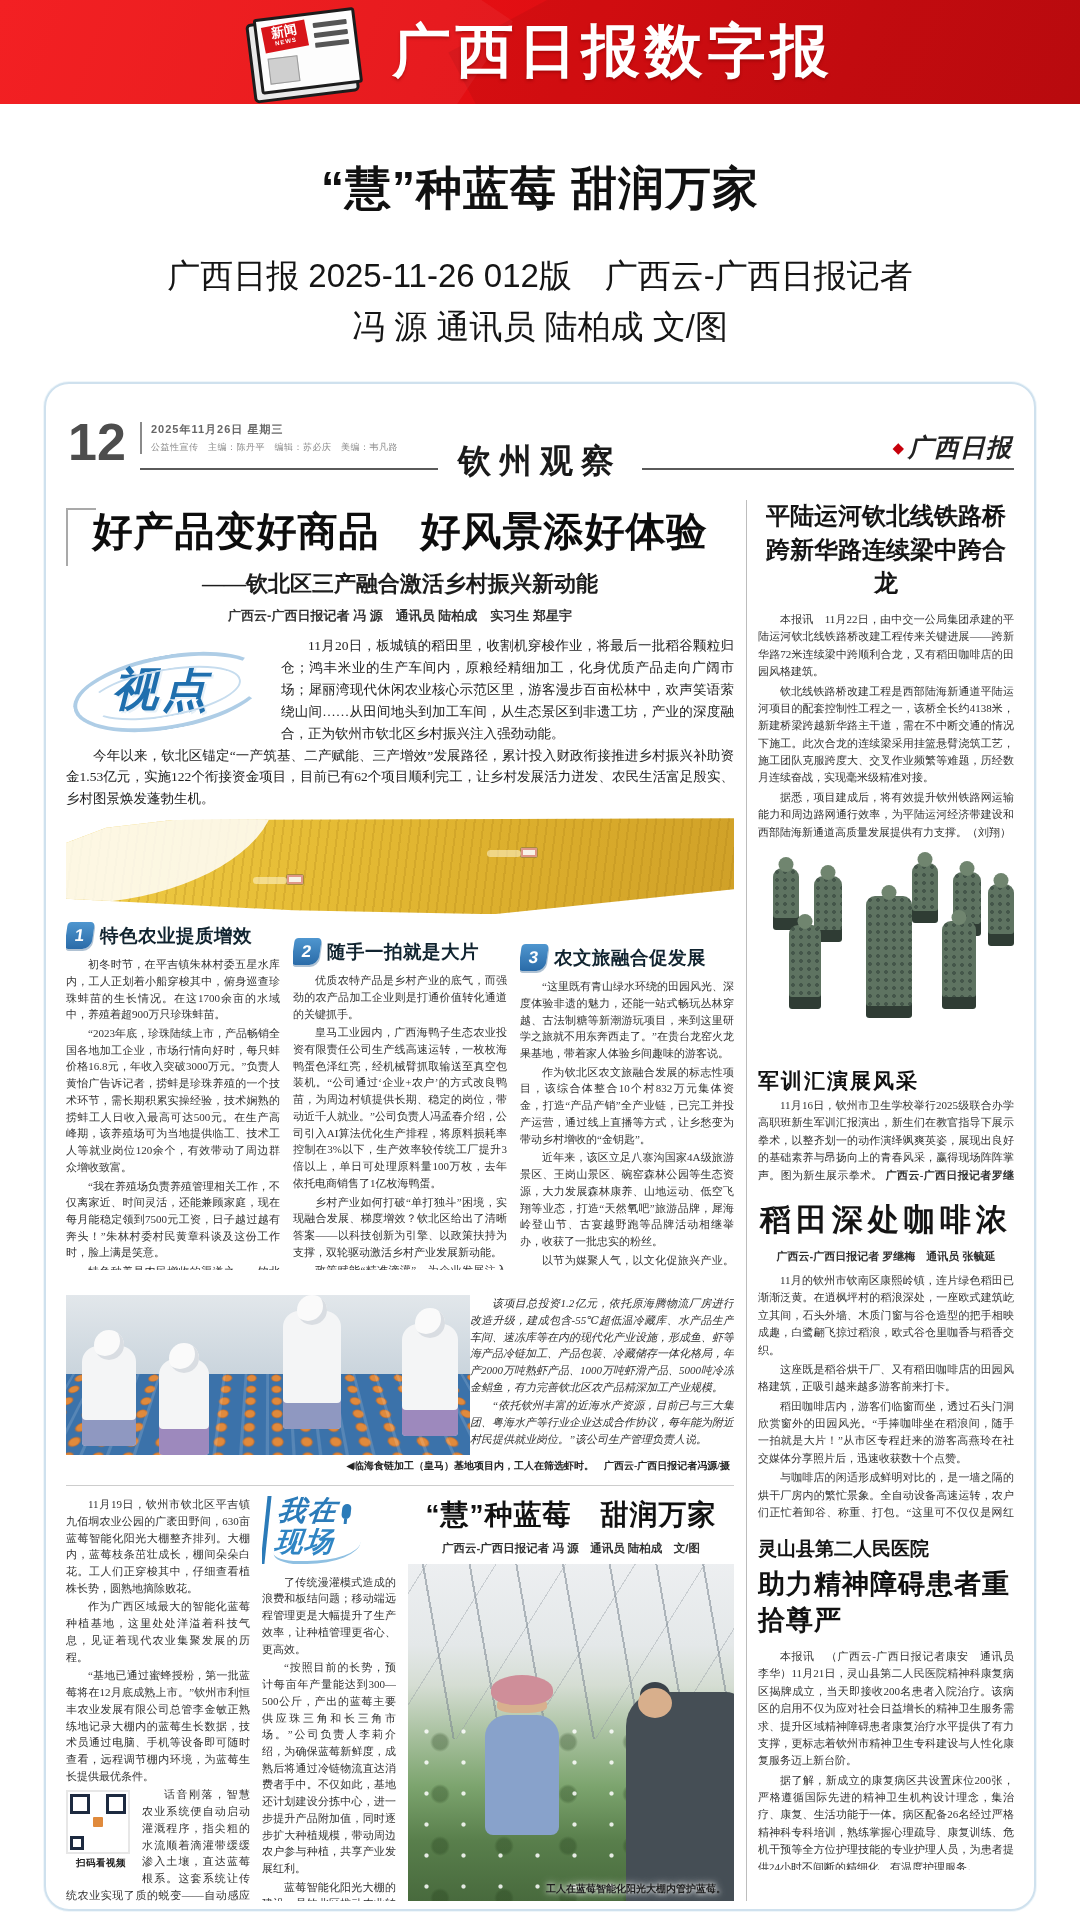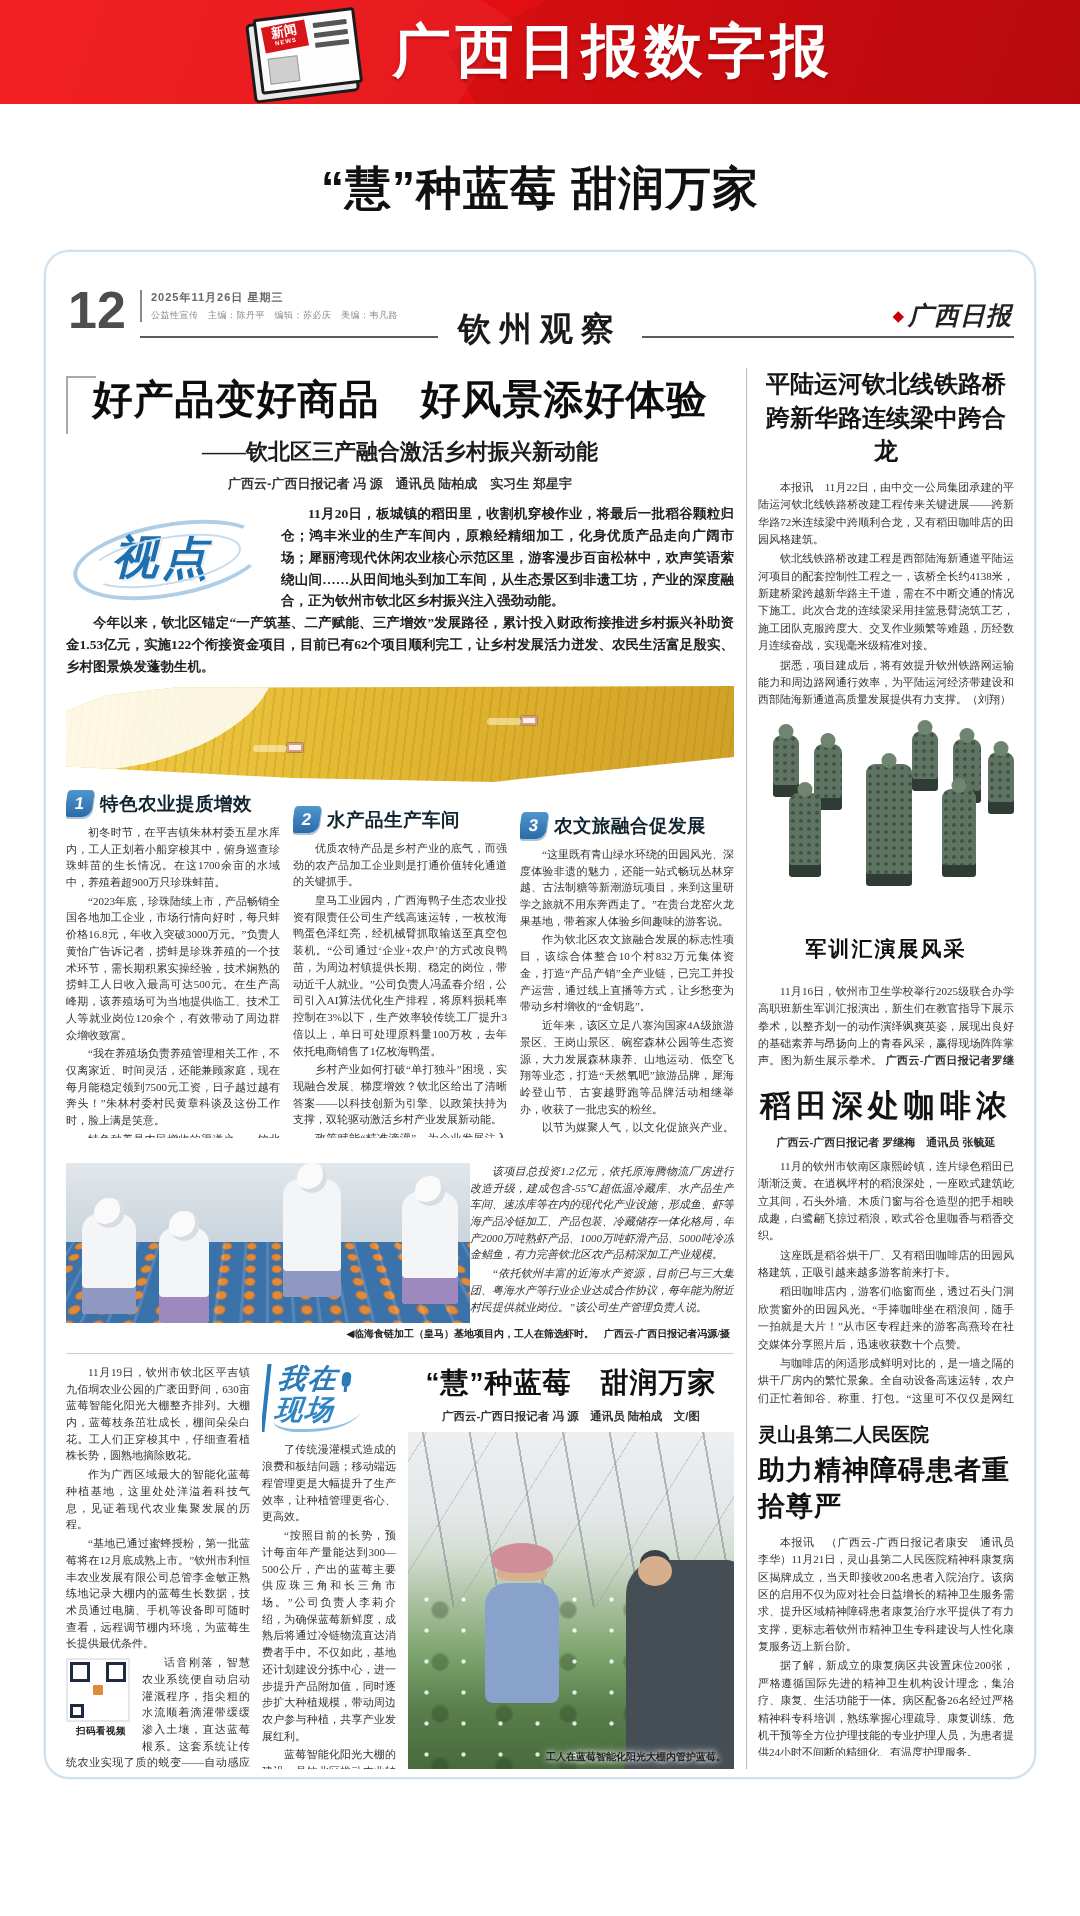--- a/index.html
+++ b/index.html
@@ -50,21 +50,21 @@
   .lead-head-wrap { position:relative; padding-top:4px; }
   .corner-tl { position:absolute; left:0; top:8px; width:30px; height:58px; border-left:2px solid #a9a9a9; border-top:2px solid #a9a9a9; }
   .lead-headline { text-align:center; font-size:40px; font-weight:800; color:#0d0d0d; letter-spacing:1px; }
   .lead-subhead { text-align:center; margin-top:10px; font-family:"Liberation Serif","DejaVu Serif",serif; font-size:22px; font-weight:700; color:#1d1d1d; }
   .lead-byline { text-align:center; margin-top:8px; font-size:13px; color:#333; font-weight:600; }
   .intro-row { margin-top:10px; min-height:128px; }
   .viewpoint { float:left; position:relative; width:205px; height:104px; margin:4px 10px 0 0; }
   .viewpoint::before { content:""; position:absolute; left:6px; top:16px; width:186px; height:66px; border:4px solid #aecde6; border-radius:50%; transform:rotate(-10deg); border-right-color:transparent; }
   .viewpoint::after { content:""; position:absolute; left:22px; top:30px; width:150px; height:44px; border:2px solid #c6dcee; border-radius:50%; transform:rotate(-10deg); border-left-color:transparent; }
   .vp-text { position:absolute; left:46px; top:20px; font-size:46px; font-weight:900; font-style:italic; color:#1f6fae; letter-spacing:4px; text-shadow:2px 2px 0 #e8f1f8; }
-  .intro-p { font-family:"Liberation Serif","DejaVu Serif",serif; font-size:13.5px; font-weight:700; line-height:1.62; color:#222; text-align:justify; text-indent:2em; }
+  .intro-p { font-family:"Liberation Serif","DejaVu Serif",serif; font-size:13.5px; font-weight:400; line-height:1.62; color:#222; text-align:justify; text-indent:2em; }
 
   
   .gold-photo { position:relative; margin-top:8px; height:96px; background:linear-gradient(100deg,#f0cc46 0%,#e5bb34 40%,#d9ab2b 75%,#d0a128 100%); overflow:hidden; clip-path:polygon(0 26%,6% 10%,16% 2%,100% 0,100% 74%,64% 100%,34% 96%,0 84%); }
   .gold-photo::before { content:""; position:absolute; inset:0; background:repeating-linear-gradient(97deg,rgba(166,122,20,.22) 0 2px,transparent 2px 9px); }
   .gold-photo::after { content:""; position:absolute; left:-90px; top:-70px; width:300px; height:150px; background:rgba(255,255,255,.85); border-radius:50%; transform:rotate(-12deg); }
   .harv { position:absolute; width:18px; height:11px; background:#f7f3e8; border:1px solid #a98c3a; border-radius:2px; box-shadow:inset 0 0 0 2px rgba(200,60,40,.5); }
   .harv::after { content:""; position:absolute; right:16px; top:2px; width:34px; height:7px; background:rgba(255,245,210,.55); border-radius:4px; }
   .h1 { left:33%; top:58%; }
   .h2 { left:68%; top:30%; }
   .gold-caption { margin-top:4px; padding-left:170px; font-family:"Liberation Serif","DejaVu Serif",serif; font-size:10.5px; font-weight:700; color:#1c1c1c; }
@@ -133,21 +133,21 @@
   .sold { position:absolute; background:#5e7361; background-image:radial-gradient(#44564a 1.6px,transparent 2.2px); background-size:8px 8px; border-radius:9px 9px 3px 3px; box-shadow:inset 0 -12px 0 #2f3c34; }
   .sold::before { content:""; position:absolute; left:50%; top:-11px; transform:translateX(-50%); width:15px; height:15px; background:#70856f; border-radius:50%; }
   .s1 { left:42%; top:22%; width:46px; height:122px; }
   .s2 { left:6%; top:8%; width:26px; height:62px; }
   .s3 { left:22%; top:12%; width:28px; height:66px; }
   .s4 { left:60%; top:6%; width:26px; height:60px; }
   .s5 { left:76%; top:10%; width:28px; height:64px; }
   .s6 { left:90%; top:16%; width:26px; height:62px; }
   .s7 { left:12%; top:36%; width:32px; height:84px; }
   .s8 { left:72%; top:34%; width:34px; height:88px; }
-  .drill-title { text-align:center; font-size:21px; font-weight:800; color:#101010; margin:10px 0 20px; letter-spacing:2px; }
+  .drill-title { text-align:left; font-size:21px; font-weight:800; color:#101010; margin:10px 0 2px; letter-spacing:2px; }
   .drill-cap { height:86px; overflow:hidden; }
   .drill-cap .credit { font-weight:800; font-style:normal; }
   .coffee-head { text-align:center; font-family:"Liberation Serif","DejaVu Serif",serif; font-size:31px; font-weight:800; letter-spacing:5px; color:#141414; margin-top:16px; }
   .coffee-byline { text-align:center; font-size:11px; font-weight:600; color:#333; margin:8px 0 8px; }
   .coffee-body { height:250px; overflow:hidden; }
   .hosp-kicker { font-size:19px; font-weight:800; color:#141414; margin-top:14px; }
   .hosp-head { font-family:"Liberation Serif","DejaVu Serif",serif; font-size:27px; font-weight:800; letter-spacing:1px; color:#111; margin:4px 0 10px; }
   .hosp-body { height:222px; overflow:hidden; }
 </style>
 </head>
@@ -165,20 +165,24 @@
             <i></i>
           </div>
         <div class="np-photo"></div>
       </div>
     </div>
     <h1 class="app-title">广西日报数字报</h1>
   </header>
 
   <section class="article-head">
     <h2 class="art-title">“慧”种蓝莓 甜润万家</h2>
+    <p class="art-meta">
+      <span>广西日报 2025-11-26 012版　广西云-广西日报记者</span><br>
+      <span>冯 源 通讯员 陆柏成 文/图</span>
+    </p>
   </section>
 
   <section class="paper-card">
 
     <div class="ph">
       <div class="ph-num">12</div>
       <div class="ph-info">
         <div class="ph-date">2025年11月26日 星期三</div>
         <div class="ph-staff">公益性宣传　主编：陈丹平　编辑：苏必庆　美编：韦凡路</div>
       </div>
@@ -221,21 +225,21 @@
             </div>
             <p>初冬时节，在平吉镇朱林村委五星水库内，工人正划着小船穿梭其中，俯身巡查珍珠蚌苗的生长情况。在这1700余亩的水域中，养殖着超900万只珍珠蚌苗。</p>
             <p>“2023年底，珍珠陆续上市，产品畅销全国各地加工企业，市场行情向好时，每只蚌价格16.8元，年收入突破3000万元。”负责人黄怡广告诉记者，捞蚌是珍珠养殖的一个技术环节，需长期积累实操经验，技术娴熟的捞蚌工人日收入最高可达500元。在生产高峰期，该养殖场可为当地提供临工、技术工人等就业岗位120余个，有效带动了周边群众增收致富。</p>
             <p>“我在养殖场负责养殖管理相关工作，不仅离家近、时间灵活，还能兼顾家庭，现在每月能稳定领到7500元工资，日子越过越有奔头！”朱林村委村民黄章科谈及这份工作时，脸上满是笑意。</p>
             <p>特色种养是农民增收的渠道之一。钦北区立足资源禀赋，因地制宜发展绿色生态农业，推动特色农业从“种得好”向“品质优、效益高”转型。</p>
 
           </div>
           <div class="col c2">
             <div class="sec-head">
               <span class="sec-num">2</span>
-              <span class="sec-title">水产品生产车间</span>
+              <span class="sec-title">随手一拍就是大片</span>
             </div>
             <p>优质农特产品是乡村产业的底气，而强劲的农产品加工企业则是打通价值转化通道的关键抓手。</p>
             <p>皇马工业园内，广西海鸭子生态农业投资有限责任公司生产线高速运转，一枚枚海鸭蛋色泽红亮，经机械臂抓取输送至真空包装机。“公司通过‘企业+农户’的方式改良鸭苗，为周边村镇提供长期、稳定的岗位，带动近千人就业。”公司负责人冯孟春介绍，公司引入AI算法优化生产排程，将原料损耗率控制在3%以下，生产效率较传统工厂提升3倍以上，单日可处理原料量100万枚，去年依托电商销售了1亿枚海鸭蛋。</p>
             <p>乡村产业如何打破“单打独斗”困境，实现融合发展、梯度增效？钦北区给出了清晰答案——以科技创新为引擎、以政策扶持为支撑，双轮驱动激活乡村产业发展新动能。</p>
             <p>政策赋能“精准滴灌”，为企业发展注入坚实支撑。今年1—9月，该区组织钦州九联食品有限公司、广西钦州聚盛食品有限公司、广西糖业集团平吉制糖有限公司等食品企业，申报并获得自治区和钦州市加快生产（投资）补助等资金127万元，有效激发企业生产活力。</p>
 
           </div>
           <div class="col c3">
             <div class="sec-head">
               <span class="sec-num">3</span>

